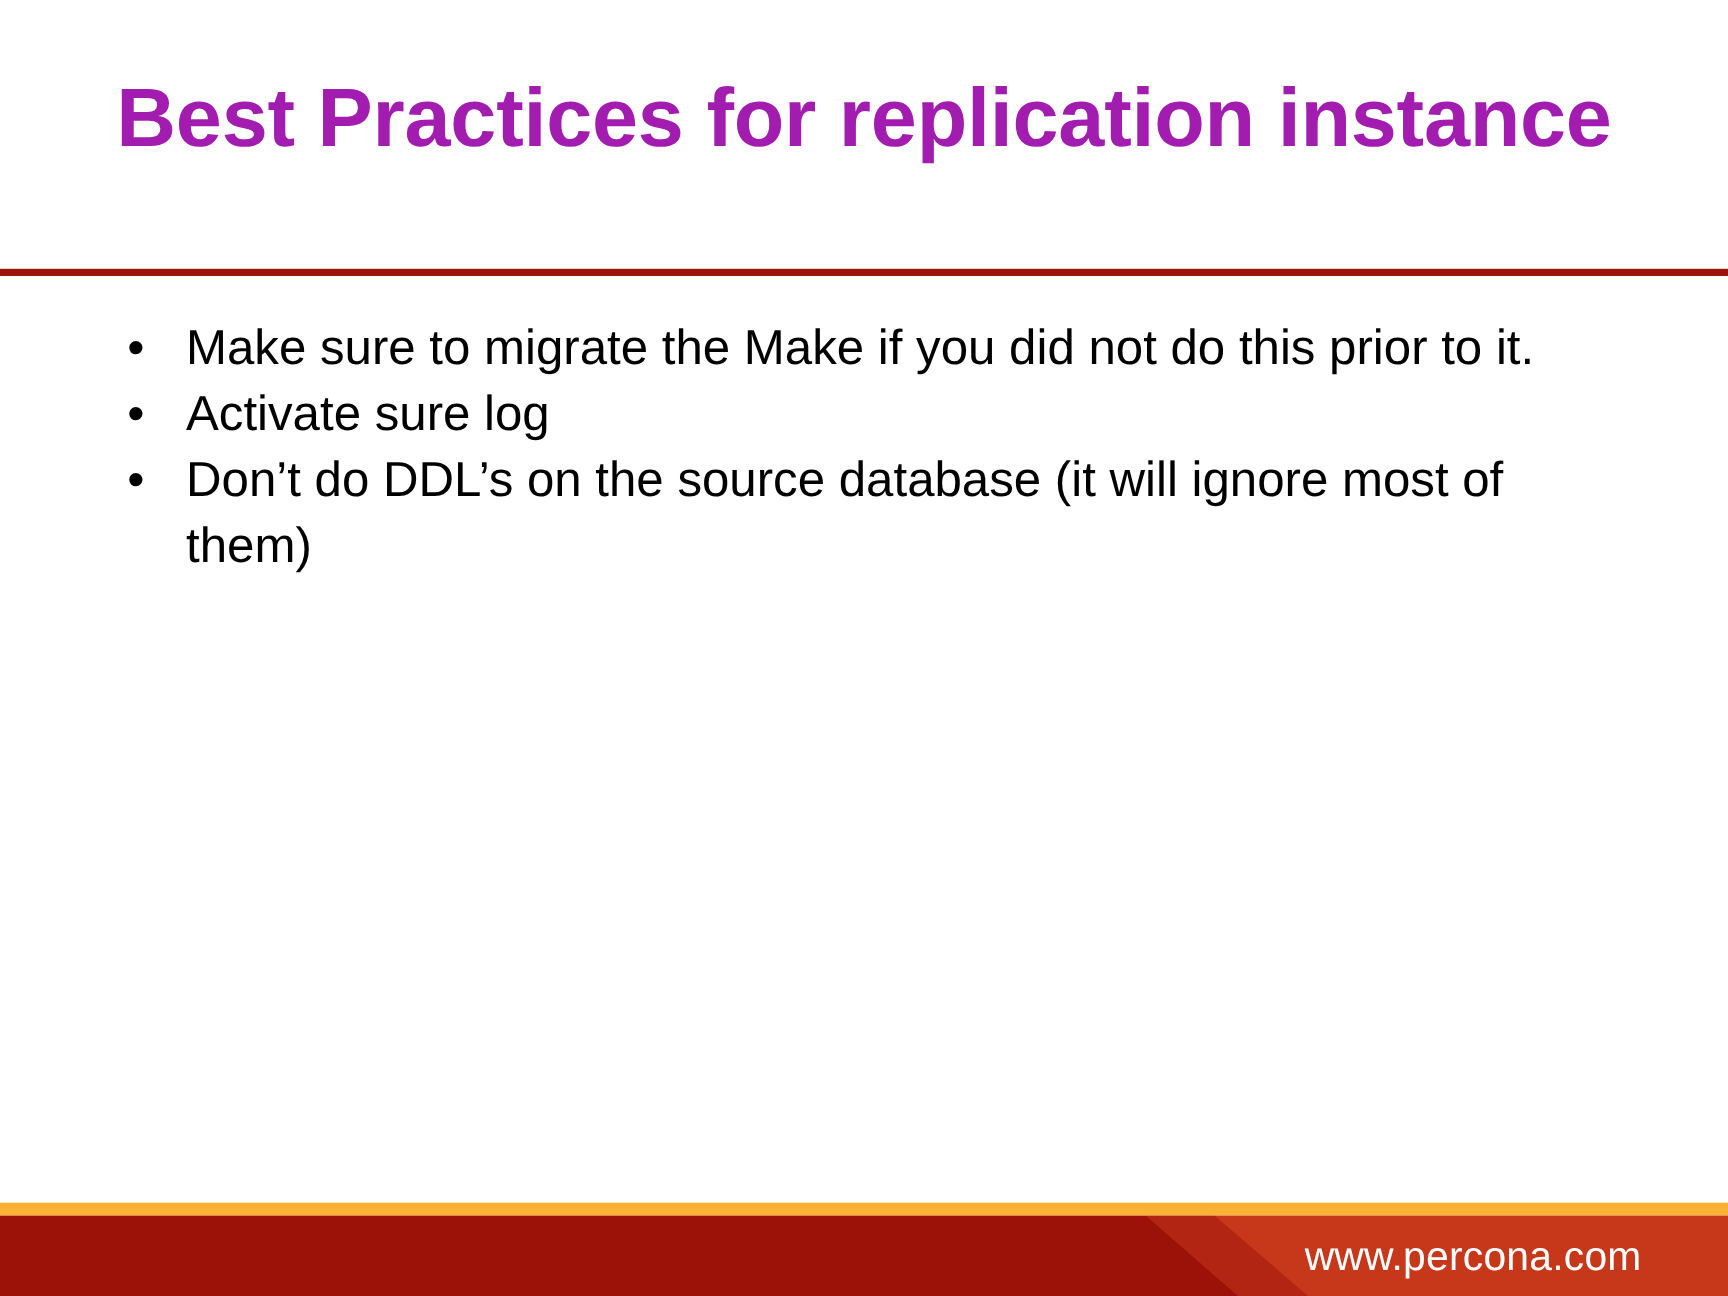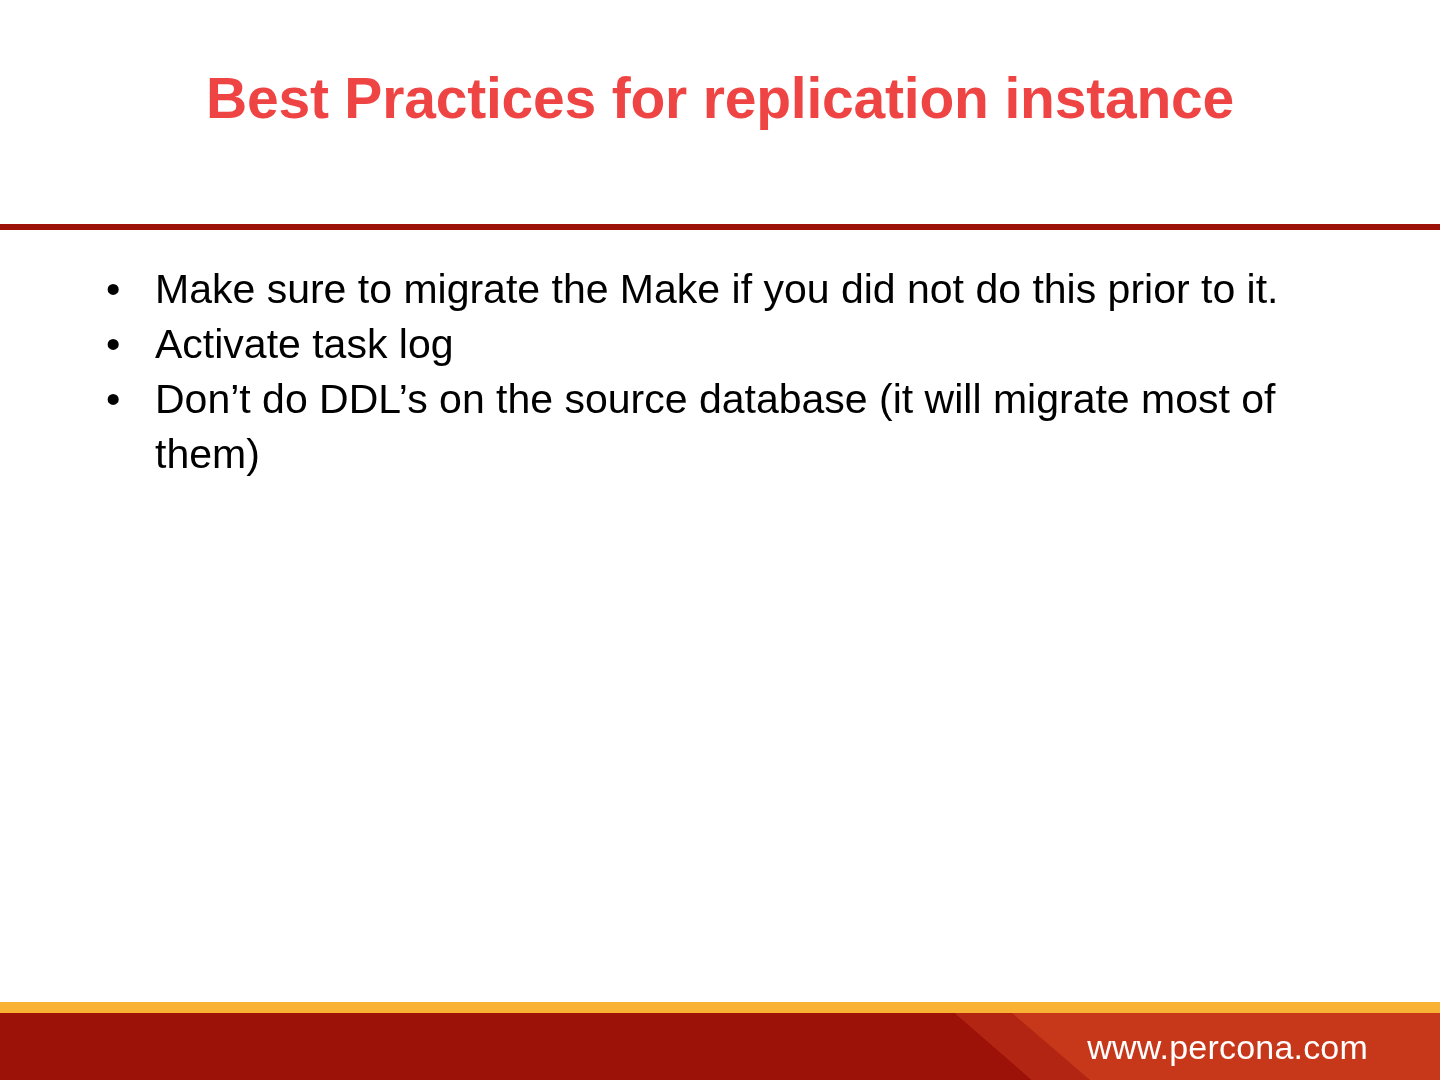--- a/index.html
+++ b/index.html
@@ -24,23 +24,23 @@
     position: absolute;
     left: 0;
     top: 0;
     width: 1440px;
     height: 222px;
     display: flex;
     align-items: center;
     justify-content: center;
   }
   .slide-title {
-    font-size: 57px;
+    font-size: 69px;
     font-weight: bold;
-    color: #ef4444;
+    color: #a21caf;
     letter-spacing: -0.2px;
     line-height: 1.05;
     text-align: center;
     white-space: nowrap;
     margin: 0;
     padding: 0 40px;
     transform: translateY(-12px);
   }
 
   
@@ -159,26 +159,26 @@
   <div class="body-area">
     <ul class="bullet-list">
 
       <li class="bullet-item">
         <span class="bullet-marker">•</span>
         <span class="bullet-text">Make sure to migrate the Make if you did not do this prior to it.</span>
       </li>
 
       <li class="bullet-item">
         <span class="bullet-marker">•</span>
-        <span class="bullet-text">Activate task log</span>
+        <span class="bullet-text">Activate sure log</span>
       </li>
 
       <li class="bullet-item">
         <span class="bullet-marker">•</span>
-        <span class="bullet-text">Don’t do DDL’s on the source database (it will migrate most of them)</span>
+        <span class="bullet-text">Don’t do DDL’s on the source database (it will ignore most of them)</span>
       </li>
 
     </ul>
   </div>
 
   <div class="footer">
     <div class="footer-accent-bar"></div>
     <div class="footer-band">
       <div class="footer-wedge-dark"></div>
       <div class="footer-wedge-mid"></div>

